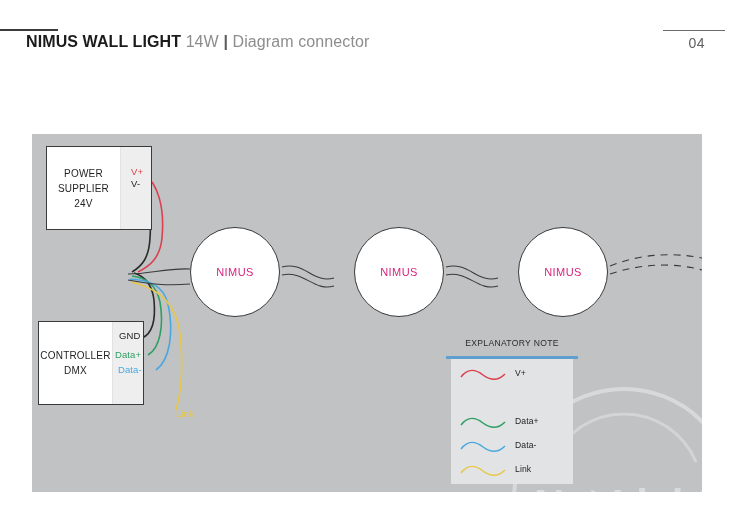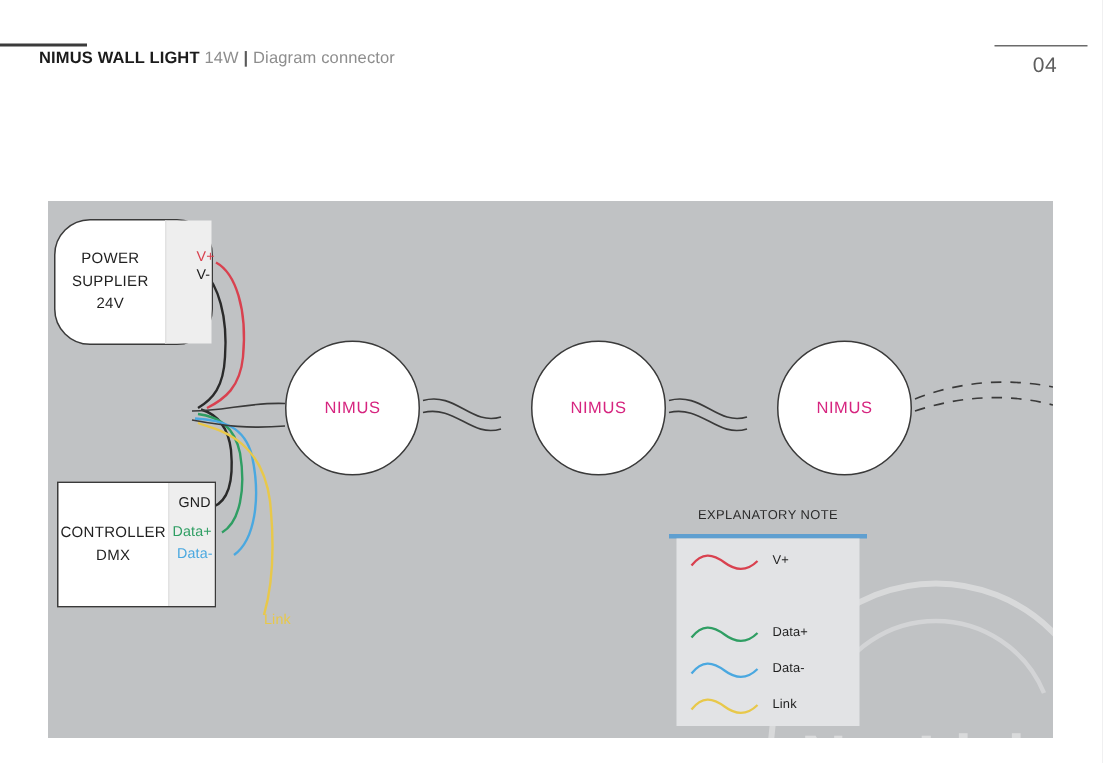--- a/index.html
+++ b/index.html
@@ -23,21 +23,21 @@
     top: 29px;
     width: 58px;
     height: 2px;
     background: #3b3b3b;
   }
   #page-title {
     position: absolute;
     left: 26px;
     top: 33px;
     white-space: nowrap;
-    font-size: 11px;
+    font-size: 16px;
     letter-spacing: 0.1px;
   }
   #page-title .t-bold {
     font-weight: bold;
     color: #1b1b1b;
   }
   #page-title .t-grey {
     color: #8d8d8d;
     font-weight: normal;
   }
@@ -290,21 +290,21 @@
     <path d="M250 133 C272 127 282 150 302 144" fill="none" stroke="#3a3a3a" stroke-width="1.1"></path>
     <path d="M250 141 C272 136 282 158 302 152" fill="none" stroke="#3a3a3a" stroke-width="1.1"></path>
 
     <path d="M414 133 C436 127 446 150 466 144" fill="none" stroke="#3a3a3a" stroke-width="1.1"></path>
     <path d="M414 141 C436 136 446 158 466 152" fill="none" stroke="#3a3a3a" stroke-width="1.1"></path>
 
     <path d="M578 132 C608 120 640 118 670 124" fill="none" stroke="#3a3a3a" stroke-width="1.1" stroke-dasharray="7 6"></path>
     <path d="M578 140 C608 130 640 128 670 136" fill="none" stroke="#3a3a3a" stroke-width="1.1" stroke-dasharray="7 6"></path>
   </svg>
 
-  <div id="power-supply-box" class="equip-box" style="left:4px; top:12px;border-radius:24px;">
+  <div id="power-supply-box" class="equip-box" style="left:14px; top:12px;">
     <div class="equip-strip"></div>
     <div class="equip-label">
       <div>POWER</div>
       <div>SUPPLIER</div>
       <div>24V</div>
     </div>
   </div>
 
   <div id="controller-box" class="equip-box" style="left:6px; top:187px;">
     <div class="equip-strip"></div>

